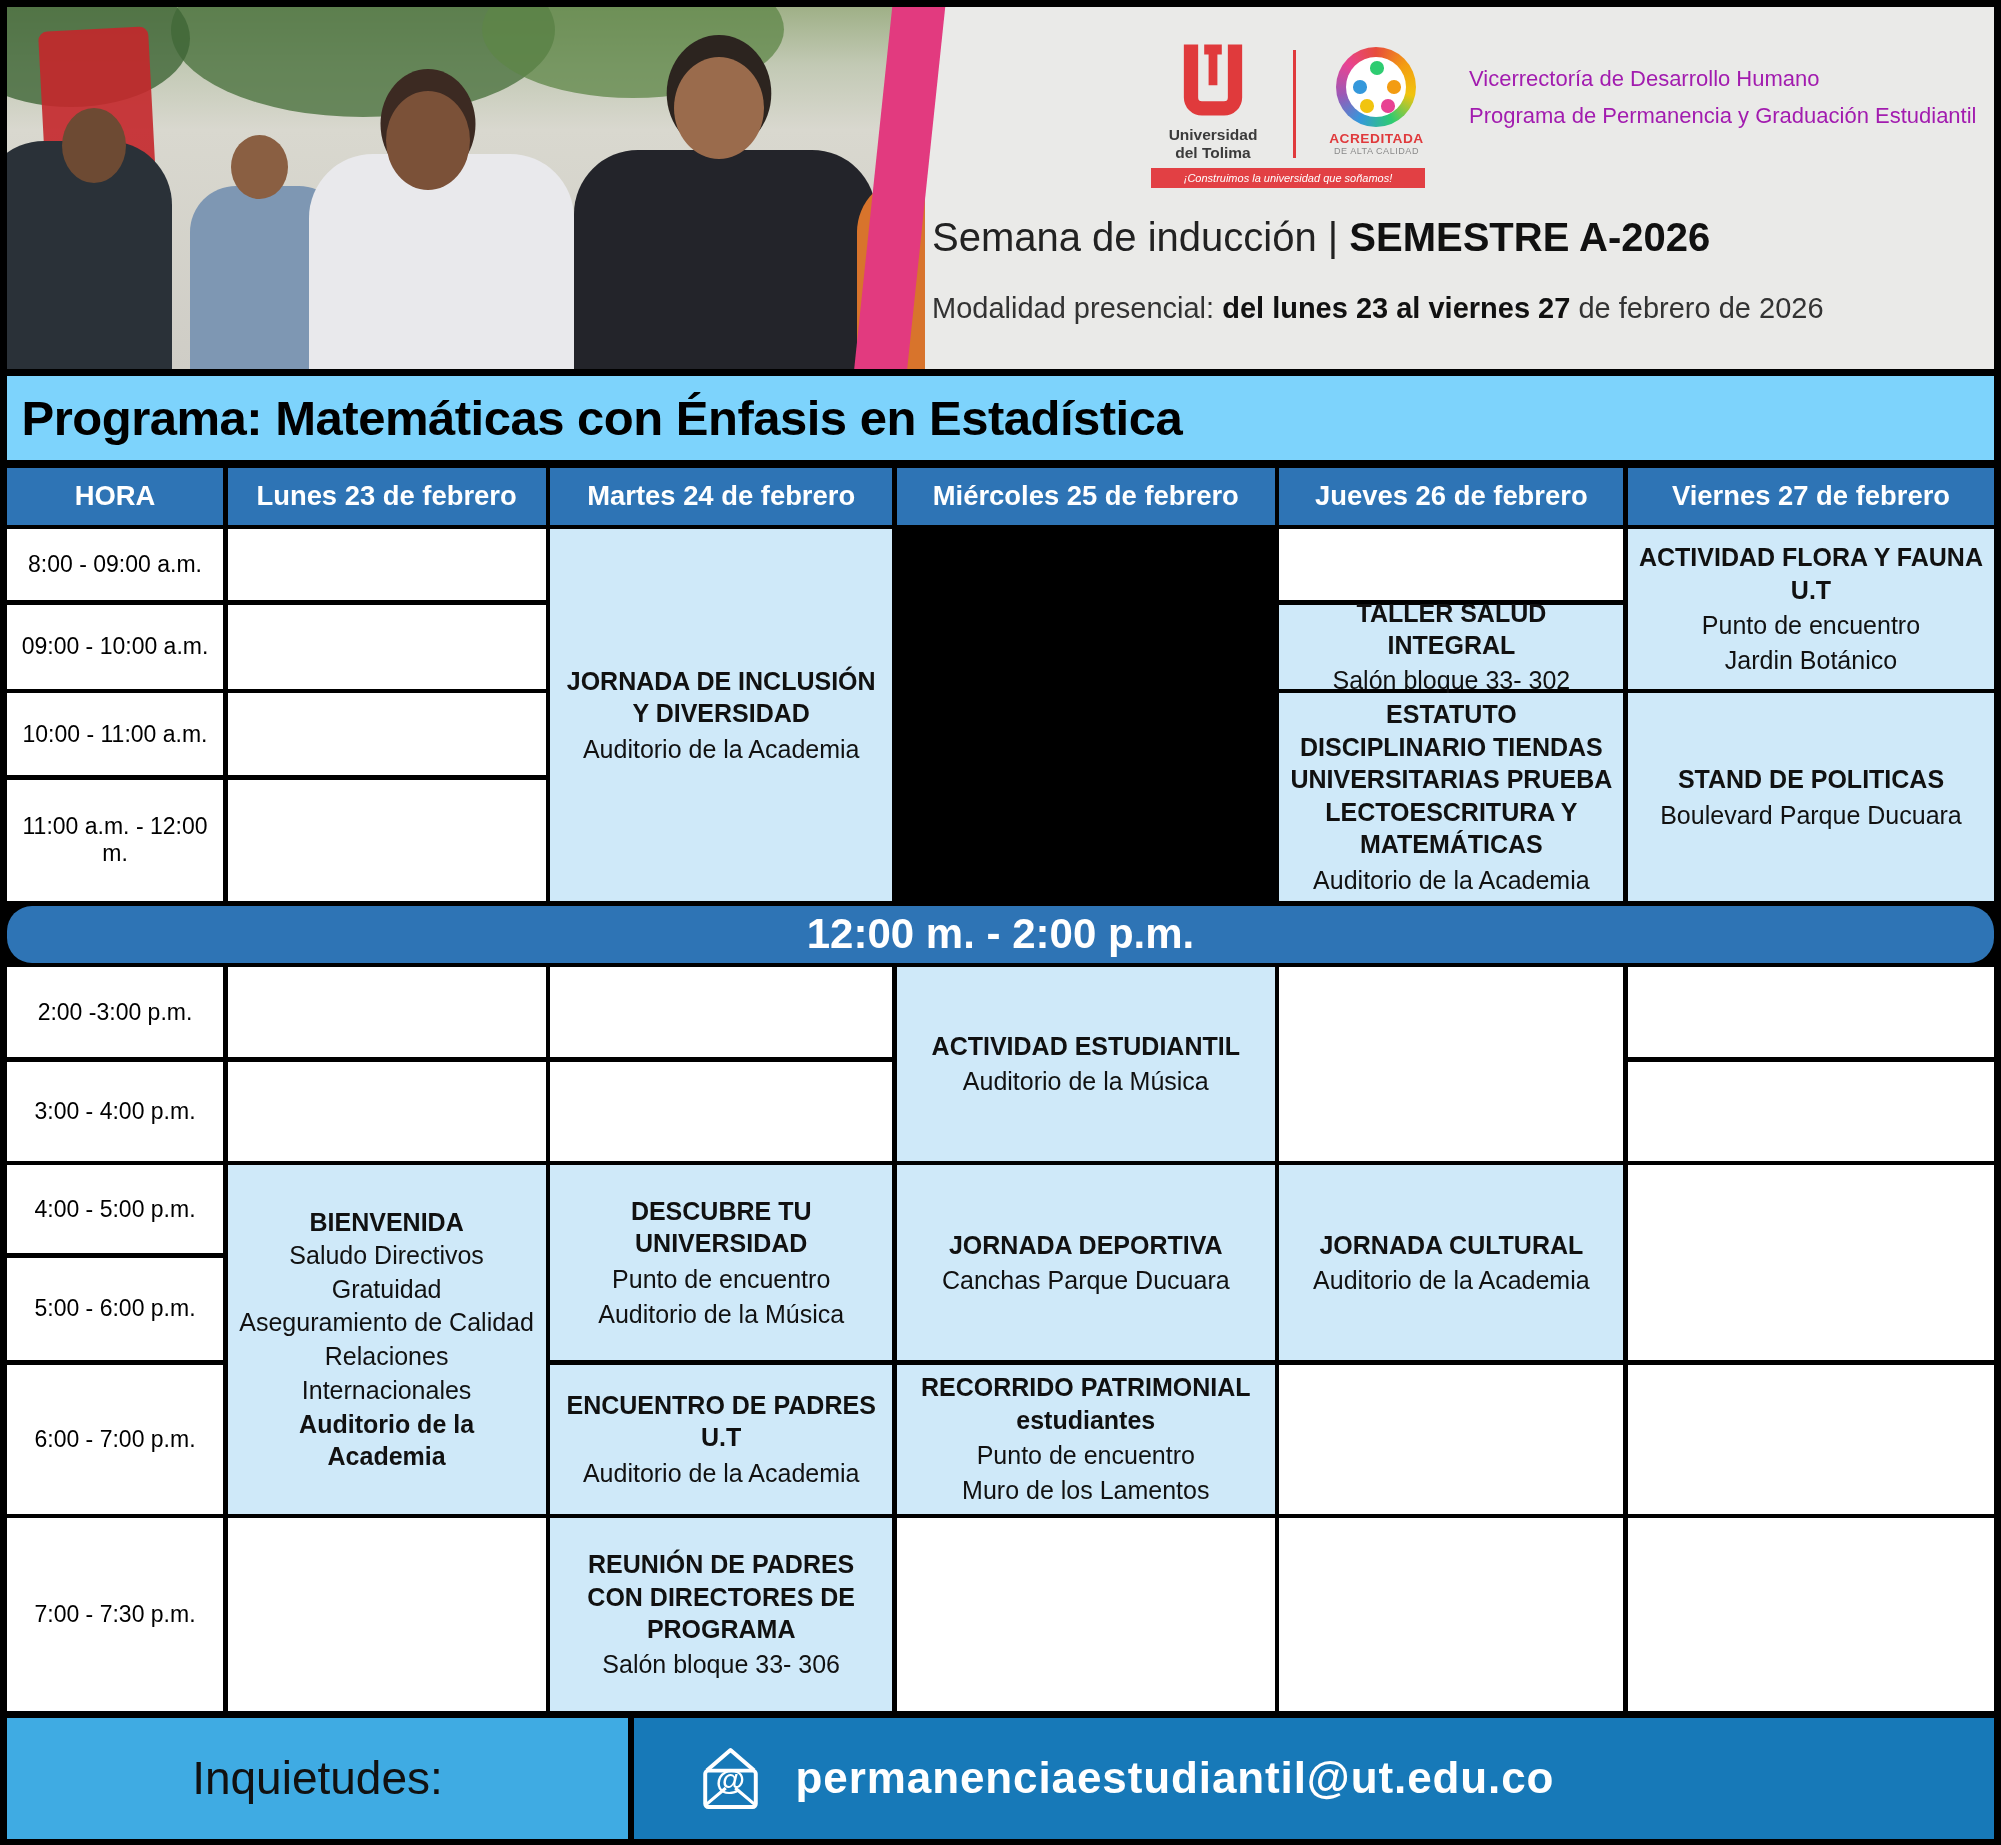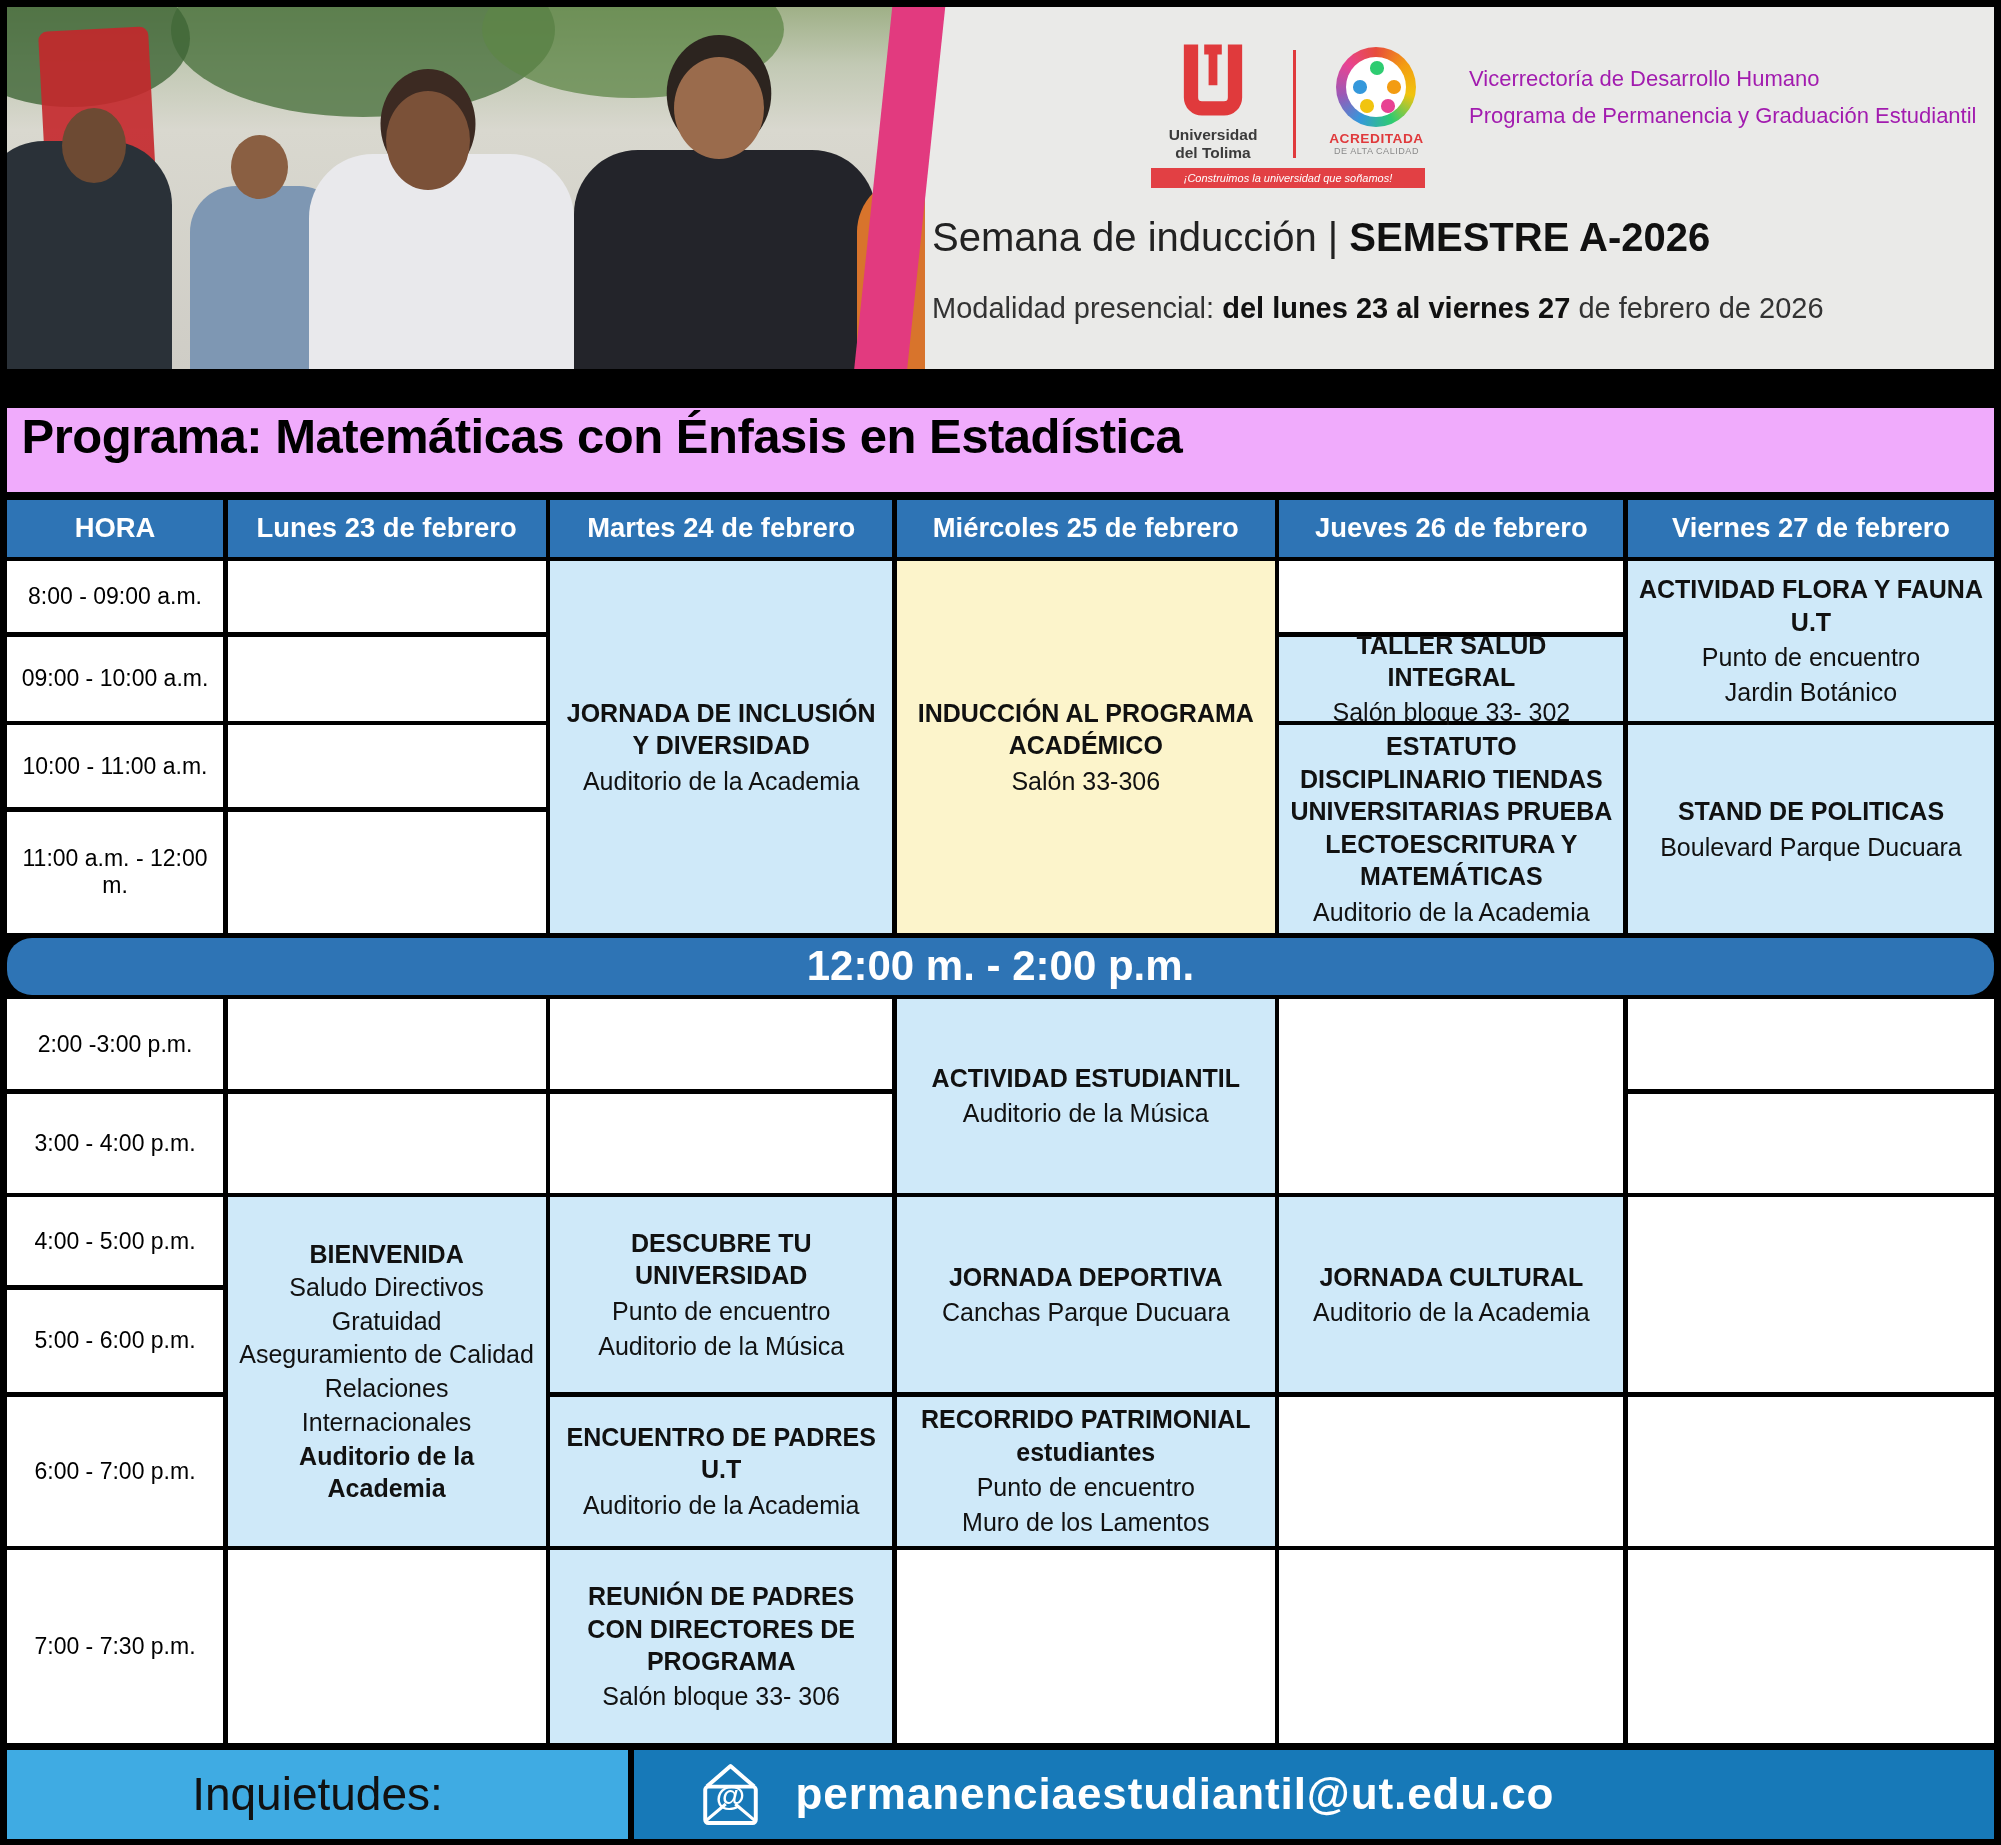--- a/index.html
+++ b/index.html
@@ -42,21 +42,21 @@
   .accT1{font-size:13.7px;font-weight:bold;color:#E03A3C;margin-top:4.6px;letter-spacing:0.5px;}
   .accT2{font-size:9.1px;color:#8a8a8a;letter-spacing:0.5px;}
   .redbanner{position:absolute;left:1144px;top:161px;width:274px;height:20px;background:#e24044;color:#fff;
              font-size:11px;font-style:italic;display:flex;align-items:center;justify-content:center;white-space:nowrap;}
   .orgtext{position:absolute;left:1462px;top:53px;color:#a21caf;font-size:22px;line-height:1.7;font-weight:500;}
   .semana{position:absolute;left:925px;top:208px;font-size:40px;color:#222;}
   .semana b{color:#111;}
   .modalidad{position:absolute;left:925px;top:285px;font-size:29px;color:#333;}
   .modalidad b{color:#111;}
   
-  .titlebar{flex:0 0 84px;background:#f0abfc;display:flex;align-items:flex-start;margin-top:32px;}
+  .titlebar{flex:0 0 84px;background:#7dd3fc;display:flex;align-items:center;}
   .titlebar h1{margin:0 0 0 14.6px;font-size:49px;font-weight:bold;color:#000;letter-spacing:-0.5px;}
   
   .grid{flex:0 0 1243px;display:grid;background:#000;gap:4.6px;
         grid-template-columns:216px 318px 342px 378px 344px 1fr;
         grid-template-rows:57px 71px 84px 82px 121px 57px 90px 99px 88px 102px 149px 1fr;}
   .grid>div{display:flex;flex-direction:column;align-items:center;justify-content:center;text-align:center;}
   .th{background:#2E74B5;color:#fff;font-weight:bold;font-size:27.4px;}
   .time{background:#fff;color:#000;font-size:23px;padding:0 7.3px;}
   .empty{background:#fff;}
   .band{background:#2E74B5;color:#fff;font-weight:bold;font-size:42px;border-radius:25px;}
@@ -154,24 +154,20 @@
     <div class="empty" style="grid-area:2/2"></div>
     <div class="empty" style="grid-area:3/2"></div>
     <div class="empty" style="grid-area:4/2"></div>
     <div class="empty" style="grid-area:5/2"></div>
 
     <div class="event" style="grid-area:2/3/6/4">
       <div class="ev-title">JORNADA DE INCLUSIÓN Y DIVERSIDAD</div>
       <div class="ev-loc">Auditorio de la Academia</div>
     </div>
 
-    <div class="event yellow" style="grid-area:2/4/6/5">
-      <div class="ev-title">INDUCCIÓN AL PROGRAMA ACADÉMICO</div>
-      <div class="ev-loc">Salón 33-306</div>
-    </div>
 
     <div class="empty" style="grid-area:2/5"></div>
     <div class="event" style="grid-area:3/5">
       <div class="ev-title">TALLER SALUD INTEGRAL</div>
       <div class="ev-loc">Salón bloque 33- 302</div>
     </div>
     <div class="event" style="grid-area:4/5/6/6">
       <div class="ev-title">ESTATUTO DISCIPLINARIO TIENDAS UNIVERSITARIAS PRUEBA LECTOESCRITURA Y MATEMÁTICAS</div>
       <div class="ev-loc">Auditorio de la Academia</div>
     </div>

